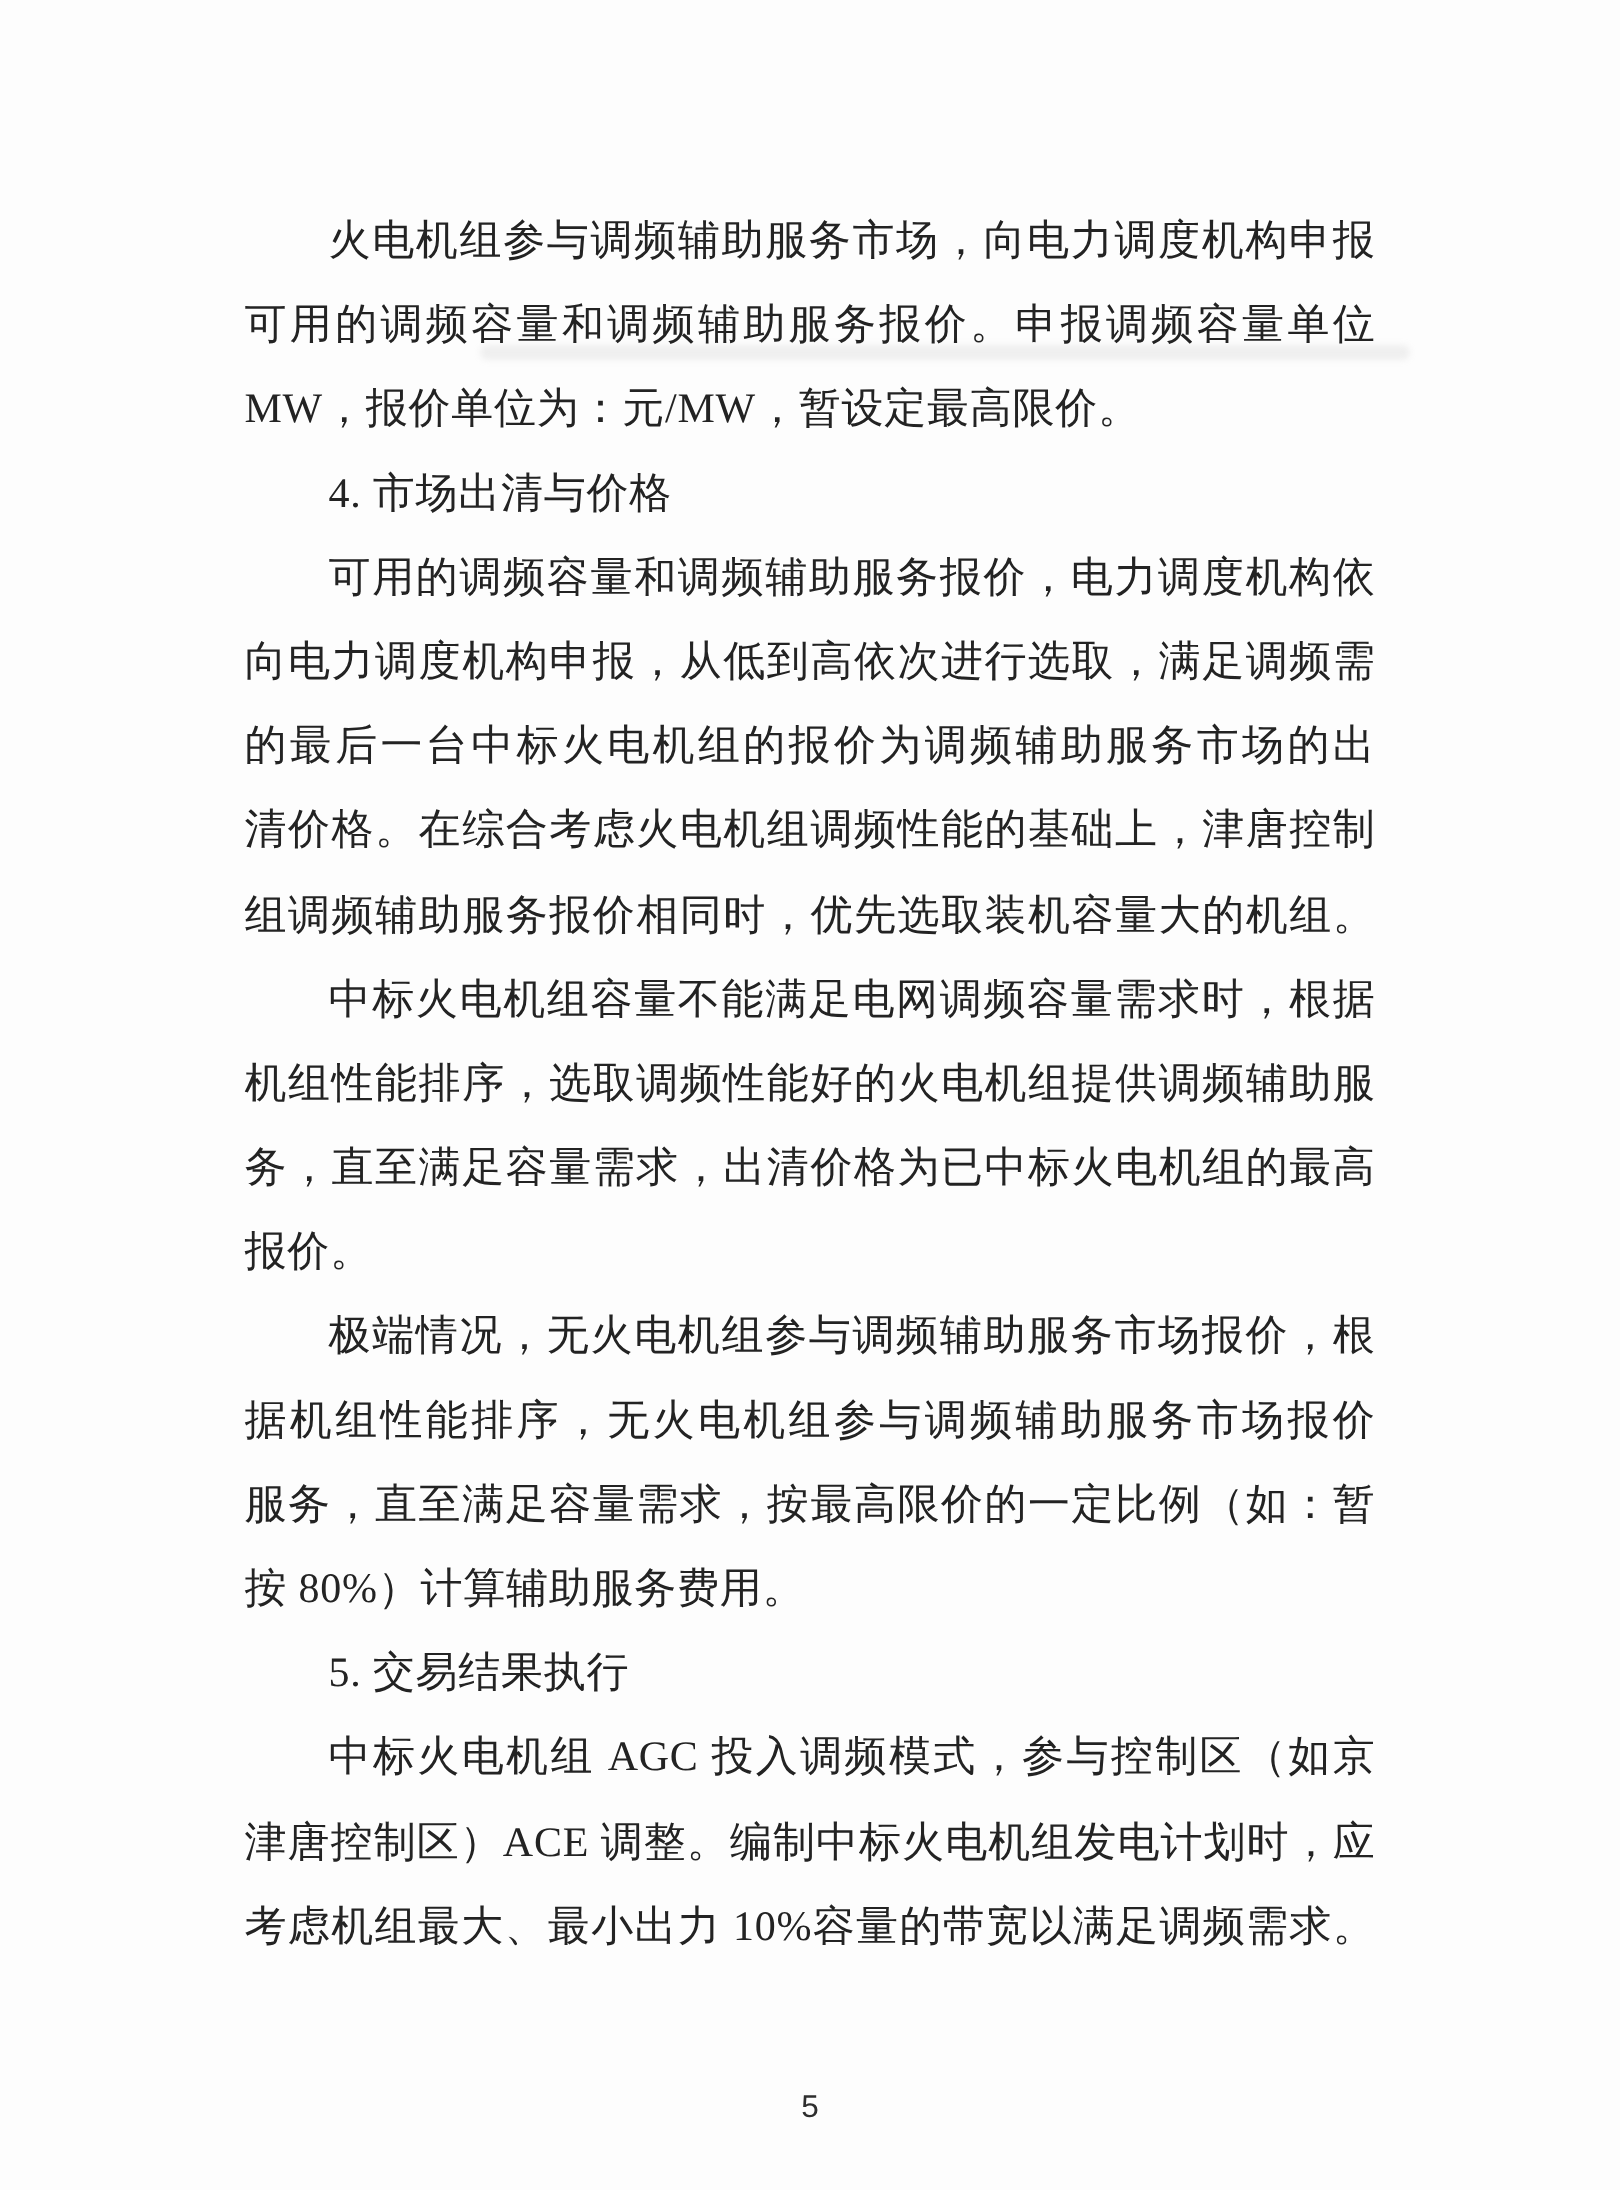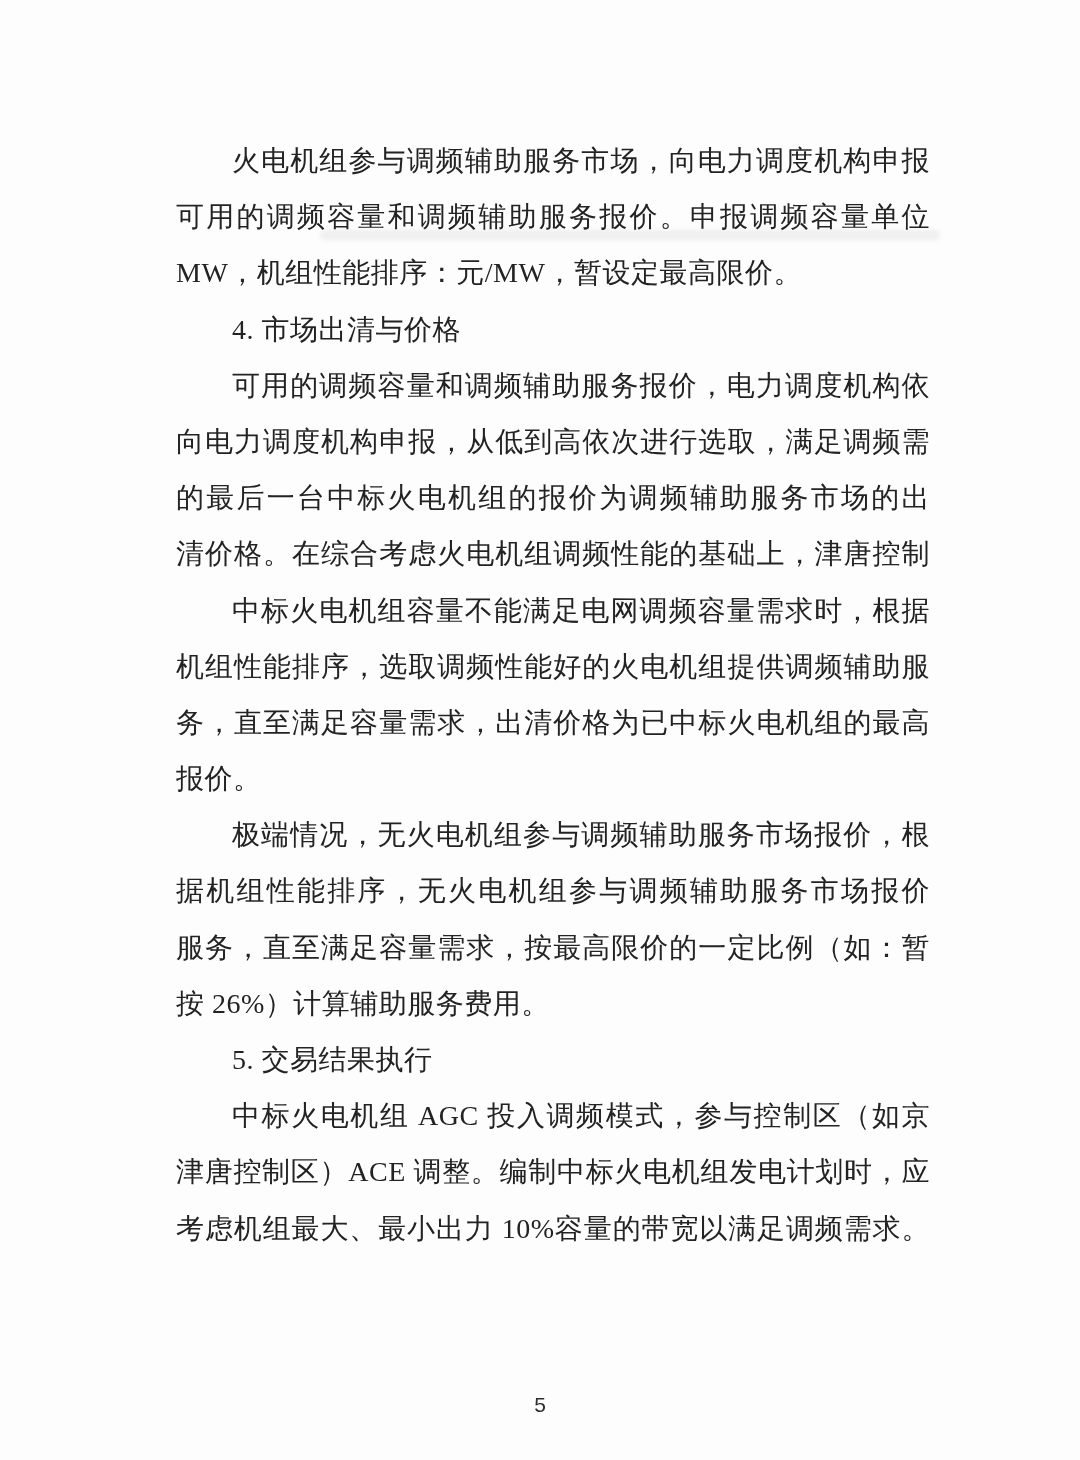--- a/index.html
+++ b/index.html
@@ -14,21 +14,20 @@
     background: #fdfdfd;
     font-family: "Liberation Serif", "DejaVu Serif", serif;
     color: #232323;
     overflow: hidden;
   }
   .textblock {
     position: absolute;
     left: 163px;
     top: 133px;
     width: 754px;
-    margin-left: 13px;
   }
   .line {
     height: 56.2px;
     line-height: 56.2px;
     font-size: 28px;
     letter-spacing: 0.5px;
     white-space: nowrap;
     overflow: hidden;
     text-align: left;
   }
@@ -70,34 +69,35 @@
 </head>
 <body>
 
 <div class="page">
 
   <div class="scan-smudge"></div>
 
   <div class="textblock">
     <div class="line indent fill">火电机组参与调频辅助服务市场，向电力调度机构申报</div>
     <div class="line fill">可用的调频容量和调频辅助服务报价。申报调频容量单位为：</div>
-    <div class="line">MW，机组性能排序：元/MW，暂设定最高限价。</div>
+    <div class="line">MW，报价单位为：元/MW，暂设定最高限价。</div>
     <div class="line indent">4. 市场出清与价格</div>
     <div class="line indent fill">可用的调频容量和调频辅助服务报价，电力调度机构依</div>
     <div class="line fill">向电力调度机构申报，从低到高依次进行选取，满足调频需求</div>
     <div class="line fill">的最后一台中标火电机组的报价为调频辅助服务市场的出</div>
     <div class="line fill">清价格。在综合考虑火电机组调频性能的基础上，津唐控制区</div>
+    <div class="line fill">组调频辅助服务报价相同时，优先选取装机容量大的机组。</div>
     <div class="line indent fill">中标火电机组容量不能满足电网调频容量需求时，根据</div>
     <div class="line fill">机组性能排序，选取调频性能好的火电机组提供调频辅助服</div>
     <div class="line fill">务，直至满足容量需求，出清价格为已中标火电机组的最高</div>
     <div class="line">报价。</div>
     <div class="line indent fill">极端情况，无火电机组参与调频辅助服务市场报价，根</div>
     <div class="line fill">据机组性能排序，无火电机组参与调频辅助服务市场报价</div>
     <div class="line fill">服务，直至满足容量需求，按最高限价的一定比例（如：暂</div>
-    <div class="line">按 26%）计算辅助服务费用。</div>
+    <div class="line">按 80%）计算辅助服务费用。</div>
     <div class="line indent">5. 交易结果执行</div>
     <div class="line indent fill">中标火电机组 AGC 投入调频模式，参与控制区（如京</div>
     <div class="line fill">津唐控制区）ACE 调整。编制中标火电机组发电计划时，应</div>
     <div class="line fill">考虑机组最大、最小出力 10%容量的带宽以满足调频需求。</div>
   </div>
 
   <div class="page-number">5</div>
 
 </div>
 

